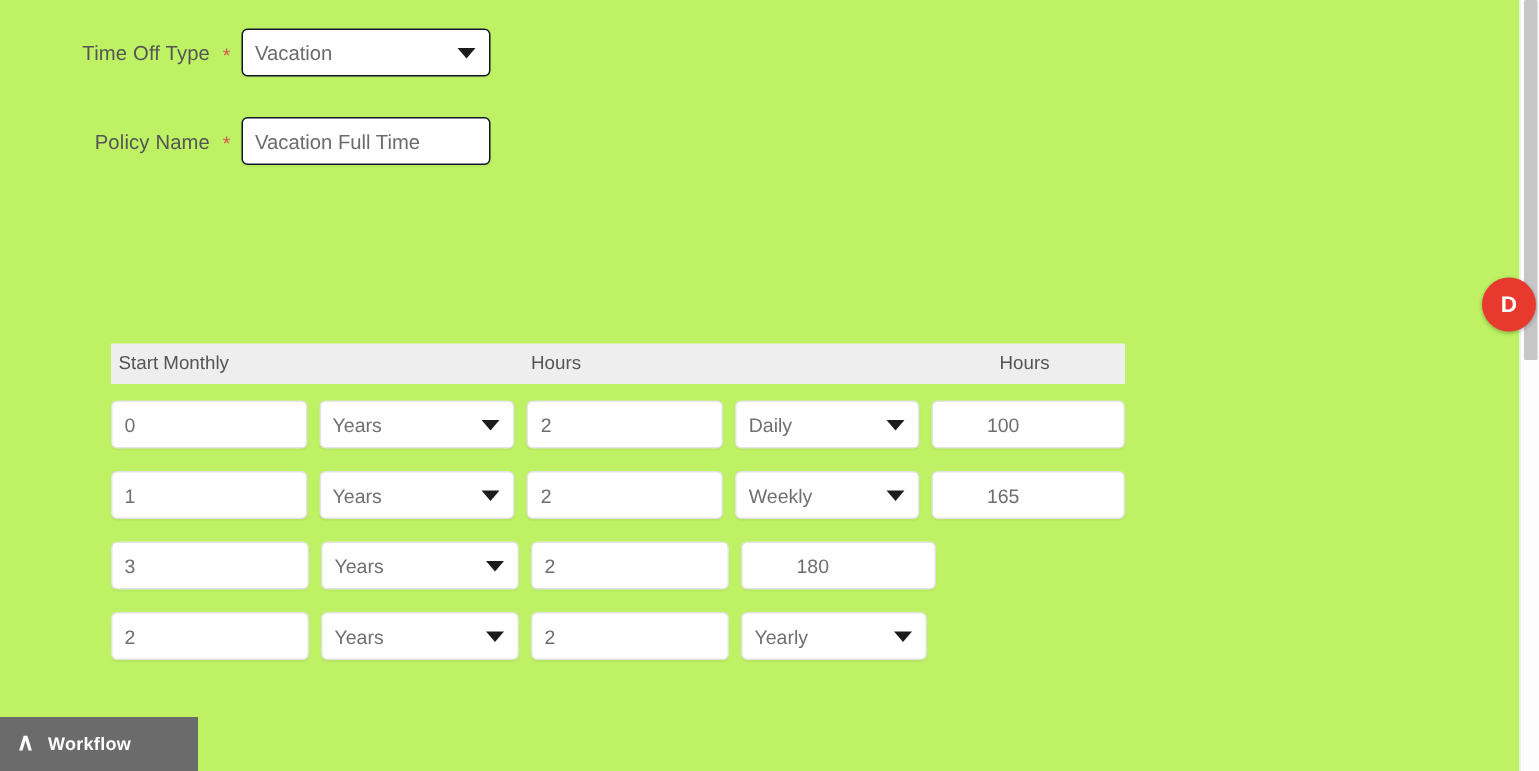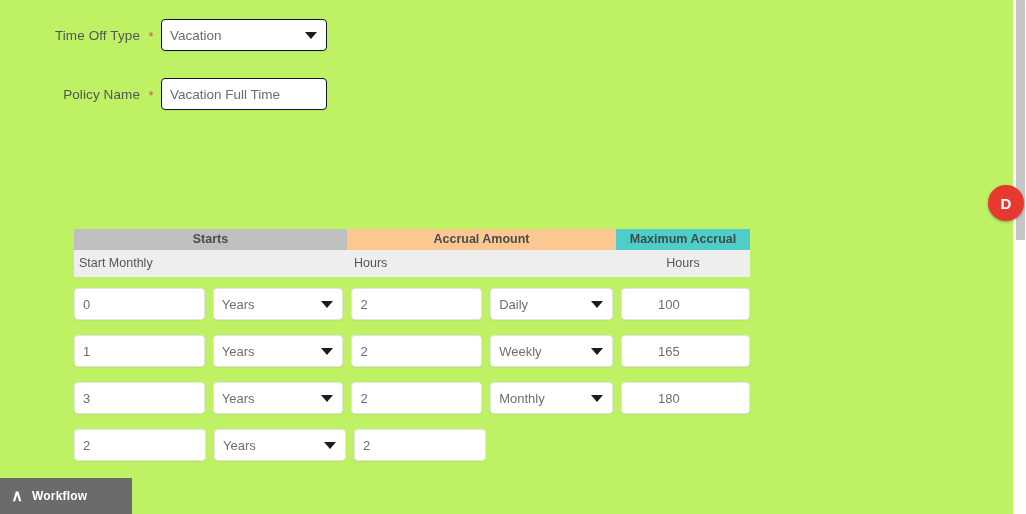--- a/index.html
+++ b/index.html
@@ -239,25 +239,20 @@
   <div class="form-row row2">
     <div class="field-label">Policy Name</div>
     <div class="req-star">*</div>
     <div class="ctl">
       <span class="val">Vacation Full Time</span>
     </div>
   </div>
 
   <div class="table">
 
-    <div class="thead">
-      <div class="th starts">Starts</div>
-      <div class="th accrual">Accrual Amount</div>
-      <div class="th maximum">Maximum Accrual</div>
-    </div>
 
     <div class="subhead">
       <div class="sub c1">Start Monthly</div>
       <div class="sub c2">Hours</div>
       <div class="sub c3">Hours</div>
     </div>
 
     <div class="rows">
 
       <div class="trow">
@@ -304,39 +299,39 @@
         <div class="cell num">
           <span>3</span>
         </div>
         <div class="cell unit">
           <span>Years</span>
           <span class="caret"></span>
         </div>
         <div class="cell amount">
           <span>2</span>
         </div>
-        <div class="cell freq">
-          <span>Monthly</span>
-          <span class="caret"></span>
-        </div>
         <div class="cell maxval">
           <span>180</span>
         </div>
       </div>
 
       <div class="trow">
         <div class="cell num">
           <span>2</span>
         </div>
         <div class="cell unit">
           <span>Years</span>
           <span class="caret"></span>
         </div>
         <div class="cell amount">
           <span>2</span>
+        </div>
+        <div class="cell freq">
+          <span>Yearly</span>
+          <span class="caret"></span>
         </div>
       </div>
 
     </div>
   </div>
 
   <div class="workflow">
     <span class="chev">∧</span>
     <span class="wf-label">Workflow</span>
   </div>

